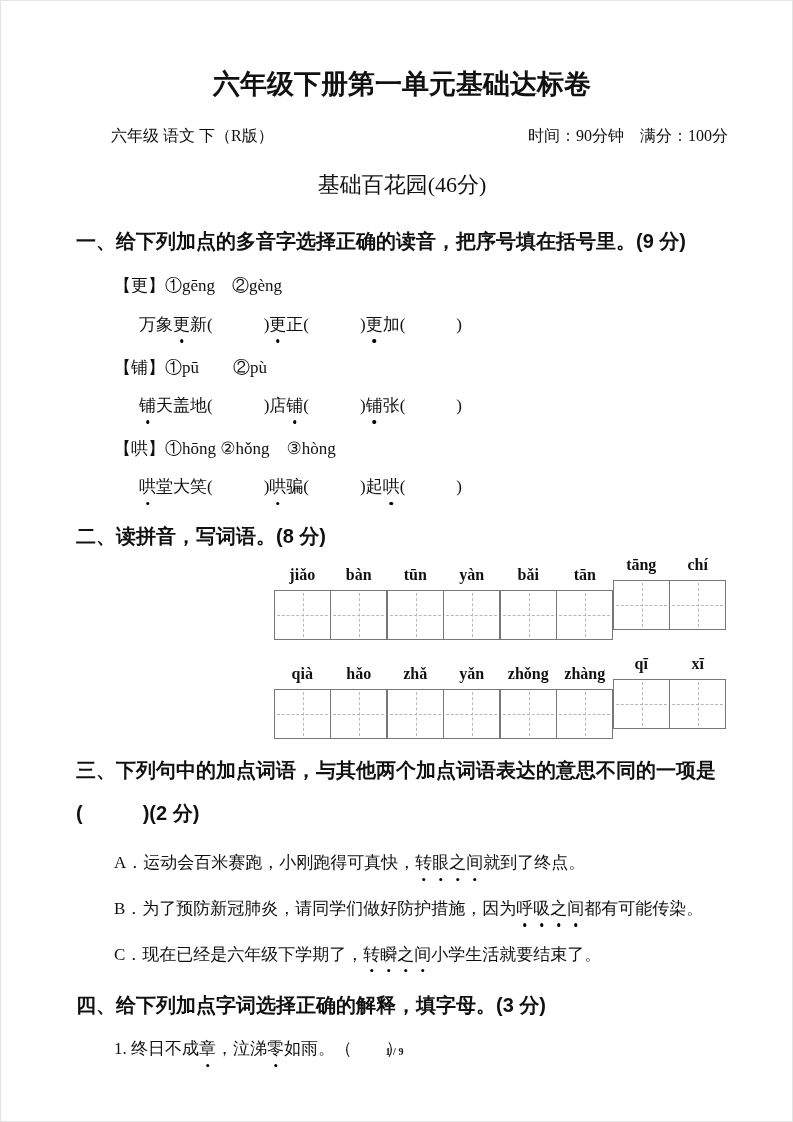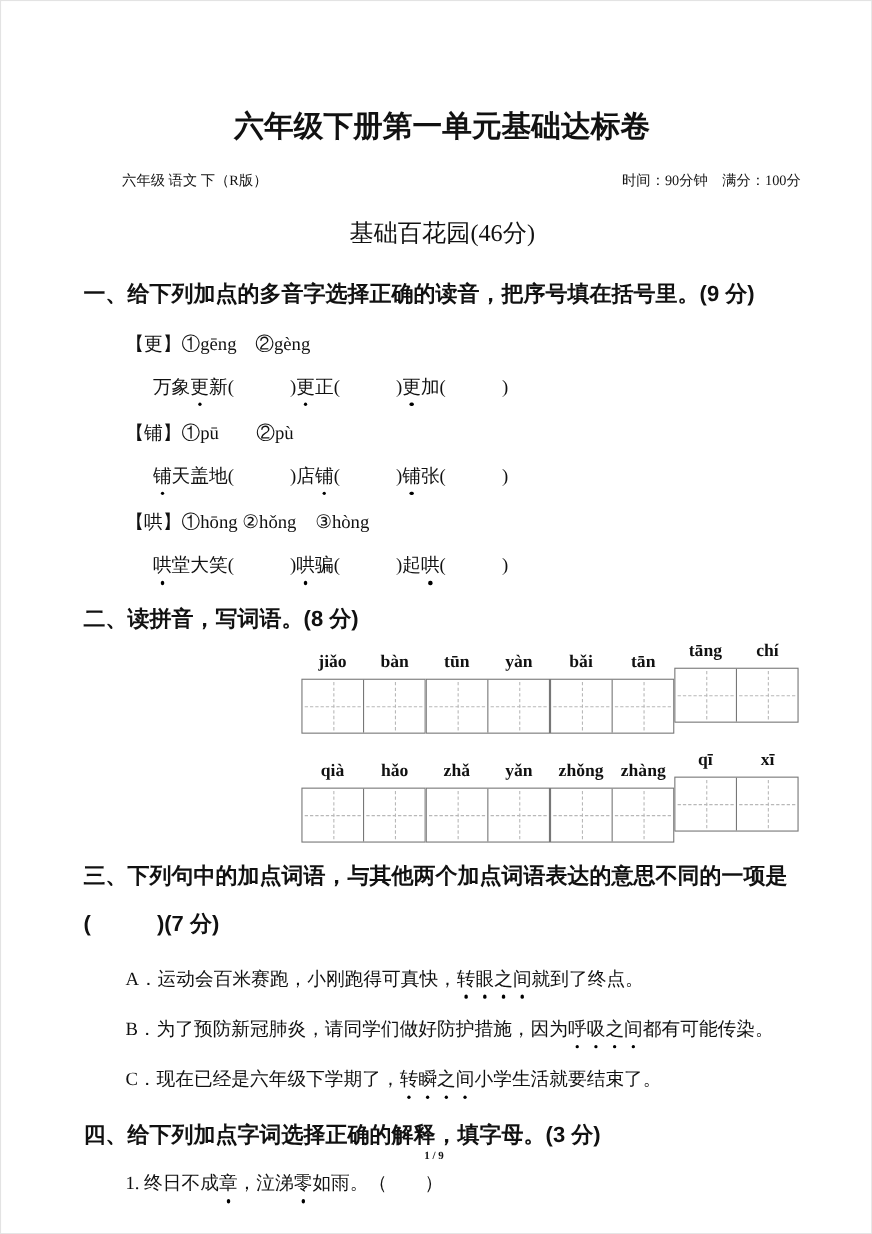--- a/index.html
+++ b/index.html
@@ -5,24 +5,24 @@
   * { margin:0; padding:0; box-sizing:border-box; }
   html,body { background:#ffffff; }
   body {
     width:793px; height:1122px; position:relative;
     font-family:"Liberation Serif","DejaVu Serif",serif;
     color:#111; font-size:17px; line-height:1.45;
   }
   .page {
     position:absolute; inset:0; background:#fff;
     border:1px solid #e3e3e3;
-    padding:95px 64px 0 75px;
+    padding:64px 64px 0 75px;
   }
   .title { text-align:center; font-size:27px; font-weight:bold; }
-  .meta { display:flex; justify-content:space-between; margin-top:20px; padding-left:35px; font-size:13px; }
+  .meta { display:flex; justify-content:space-between; margin-top:20px; padding-left:35px; font-size:16px; }
   .section-title { text-align:center; margin-top:22px; font-size:22px; }
 
   .q-header {
     font-weight:bold; margin-top:26px; font-size:20px;
     font-family:Liberation Sans, sans-serif;
   }
   #q2h { margin-top:22px; }
   #q3h { margin-top:10px; width:652px; line-height:2.15; }
   #q4h { margin-top:24px; }
 
@@ -195,21 +195,21 @@
             <span>xī</span>
           </div>
         <div class="grid-box">
             <div class="cell"></div>
             <div class="cell"></div>
           </div>
       </div>
     </div>
   </div>
 
-  <div class="q-header" id="q3h">三、下列句中的加点词语，与其他两个加点词语表达的意思不同的一项是(　　　)(7 分)</div>
+  <div class="q-header" id="q3h">三、下列句中的加点词语，与其他两个加点词语表达的意思不同的一项是(　　　)(2 分)</div>
 
   <div class="option opt-a">A．运动会百米赛跑，小刚跑得可真快，<span class="em-dot">转</span><span class="em-dot">眼</span><span class="em-dot">之</span><span class="em-dot">间</span>就到了终点。</div>
   <div class="option opt-b">B．为了预防新冠肺炎，请同学们做好防护措施，因为<span class="em-dot">呼</span><span class="em-dot">吸</span><span class="em-dot">之</span><span class="em-dot">间</span>都有可能传染。</div>
   <div class="option opt-c">C．现在已经是六年级下学期了，<span class="em-dot">转</span><span class="em-dot">瞬</span><span class="em-dot">之</span><span class="em-dot">间</span>小学生活就要结束了。</div>
 
   <div class="q-header" id="q4h">四、给下列加点字词选择正确的解释，填字母。(3 分)</div>
 
   <div class="q4-item">1. 终日不成<span class="em-dot">章</span>，泣涕<span class="em-dot">零</span>如雨。（　　）</div>
 
   <div class="footer">1 / 9</div>

